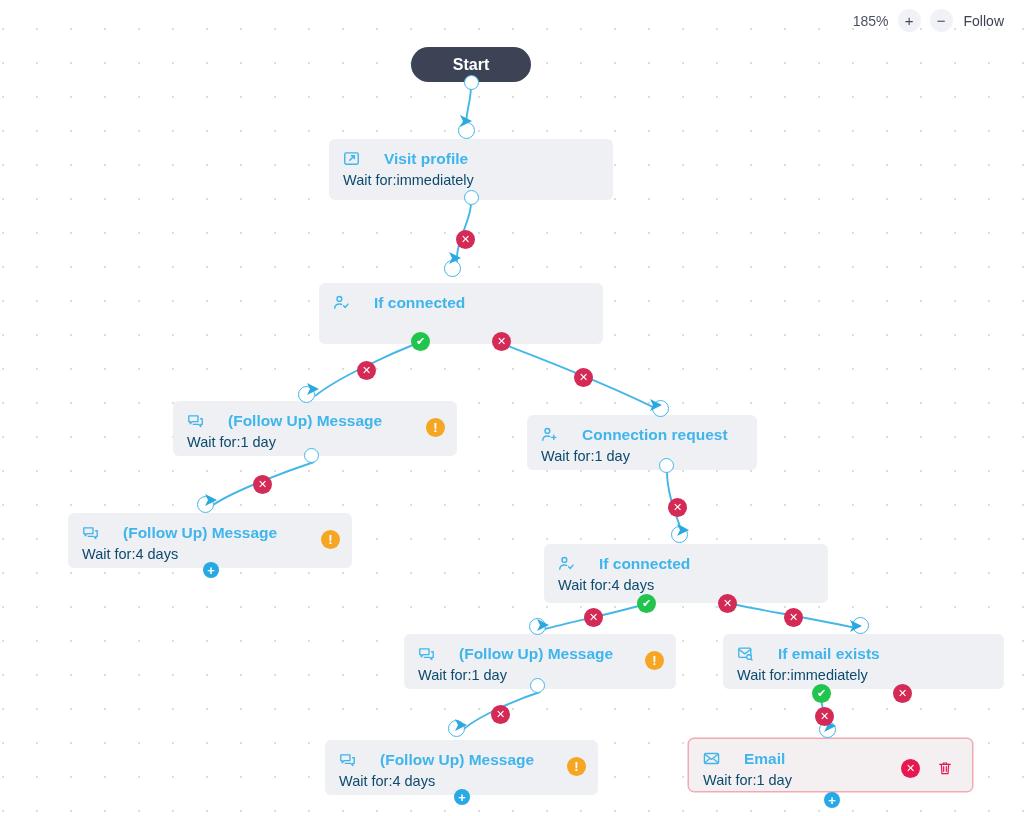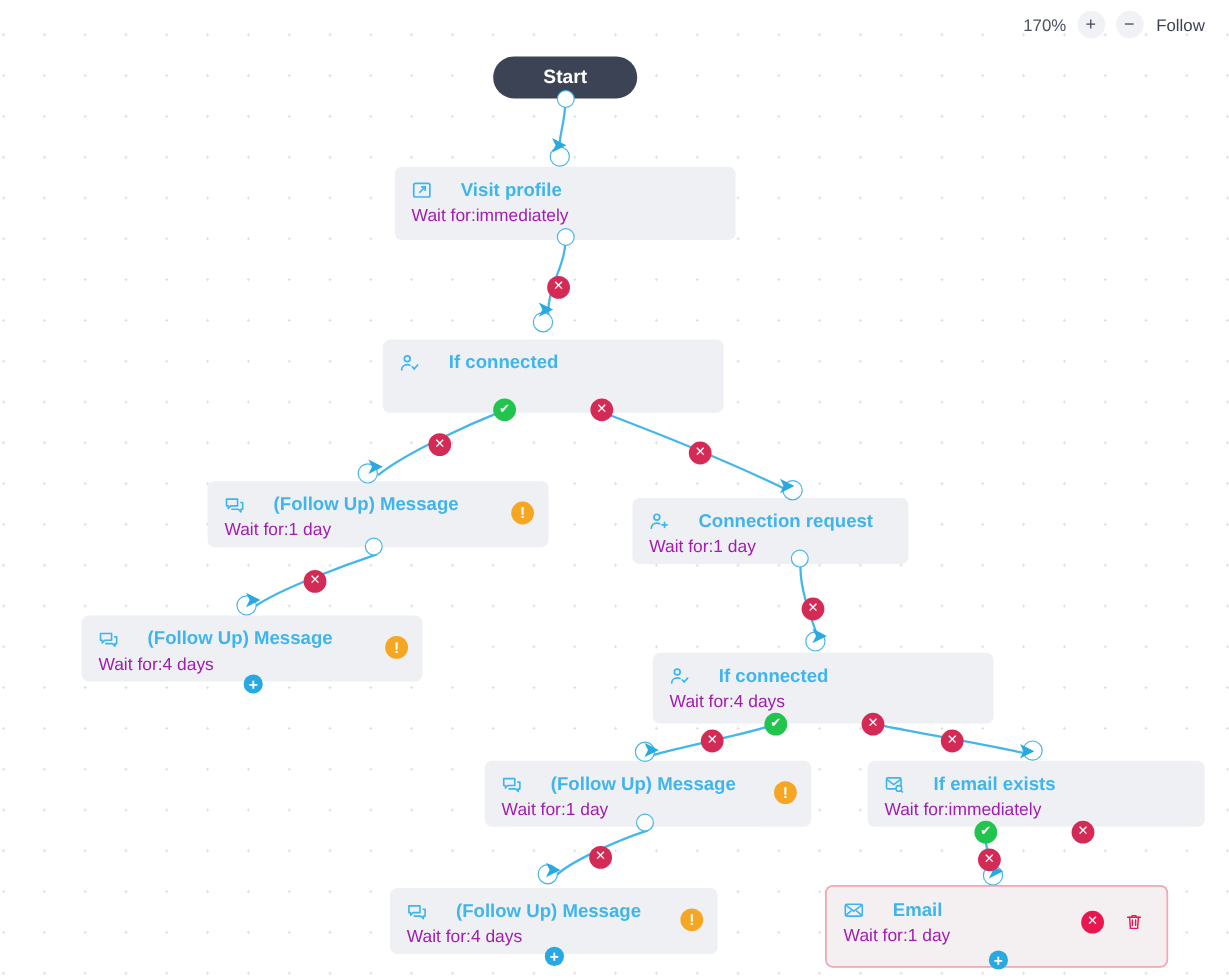--- a/index.html
+++ b/index.html
@@ -67,21 +67,21 @@
     border: 1px solid #f3a9b4;
     box-shadow: 0 0 0 0.5px #f3a9b4;
   }
   .node-title {
     display: flex; align-items: center; gap: 24px;
     font-size: 15.5px; font-weight: bold; color: #3fb5ec;
     line-height: 1.15; white-space: nowrap;
   }
   .node-sub {
     margin-top: 4px;
-    font-size: 14.5px; color: #a21caf; white-space: nowrap;
+    font-size: 14.5px; color: #0c4a6e; white-space: nowrap;
   }
   .node-icon { display: inline-flex; width: 17px; height: 17px; flex: 0 0 17px; }
   .node-icon svg { width: 17px; height: 17px; display: block; }
 
   
   .start-node {
     position: absolute;
     background: #3b4355;
     color: #ffffff;
     border-radius: 19px;
@@ -147,21 +147,21 @@
     z-index: 30; cursor: pointer;
   }
 </style>
 </head>
 <body>
 
 <div id="canvas">
 
 
   <div class="zoom-bar">
-    <span class="zoom-level">170%</span>
+    <span class="zoom-level">185%</span>
     <button class="zoom-btn">+</button>
     <button class="zoom-btn">−</button>
     <button class="zoom-reset">Follow</button>
   </div>
 
   <svg id="edges" viewBox="0 0 1024 816">
       <path d="M471,85 C471,104 465,112 466,130" class="edge-path"></path>
       <path d="M471,203 C471,222 455,240 457,265" class="edge-path"></path>
       <path d="M420,342 C395,352 340,376 315,396" class="edge-path"></path>
       <path d="M503,344 C545,360 620,390 663,412" class="edge-path"></path>
@@ -366,21 +366,21 @@
             <svg viewBox="0 0 24 24" fill="none" stroke="#3fb5ec" stroke-width="1.9" stroke-linejoin="round">
               <path d="M2.5 5.5h13v8h-8l-3 3v-3h-2z"></path>
               <path d="M8 17.5h8.5l3 3v-3h2v-8h-3"></path>
             </svg>
           </span>
           <span>(Follow Up) Message</span>
         </div>
         <div class="node-sub">Wait for:4 days</div>
         <div class="warn-badge" style="right: 12px; top: 17px;">!</div>
       </div>
-      <div class="node selected" style="left: 688px; top: 738px; width: 285px; height: 68px;">
+      <div class="node selected" style="left: 688px; top: 738px; width: 285px; height: 54px;">
         <div class="node-title">
           <span class="node-icon">
             <svg viewBox="0 0 24 24" fill="none" stroke="#3fb5ec" stroke-width="1.9" stroke-linejoin="round">
               <rect x="2" y="5" width="20" height="14" rx="1.8"></rect>
               <path d="M2.6 6l9.4 7.2L21.4 6"></path>
               <path d="M2.6 18l6.6-5.6M21.4 18l-6.6-5.6"></path>
             </svg>
           </span>
           <span>Email</span>
         </div>

